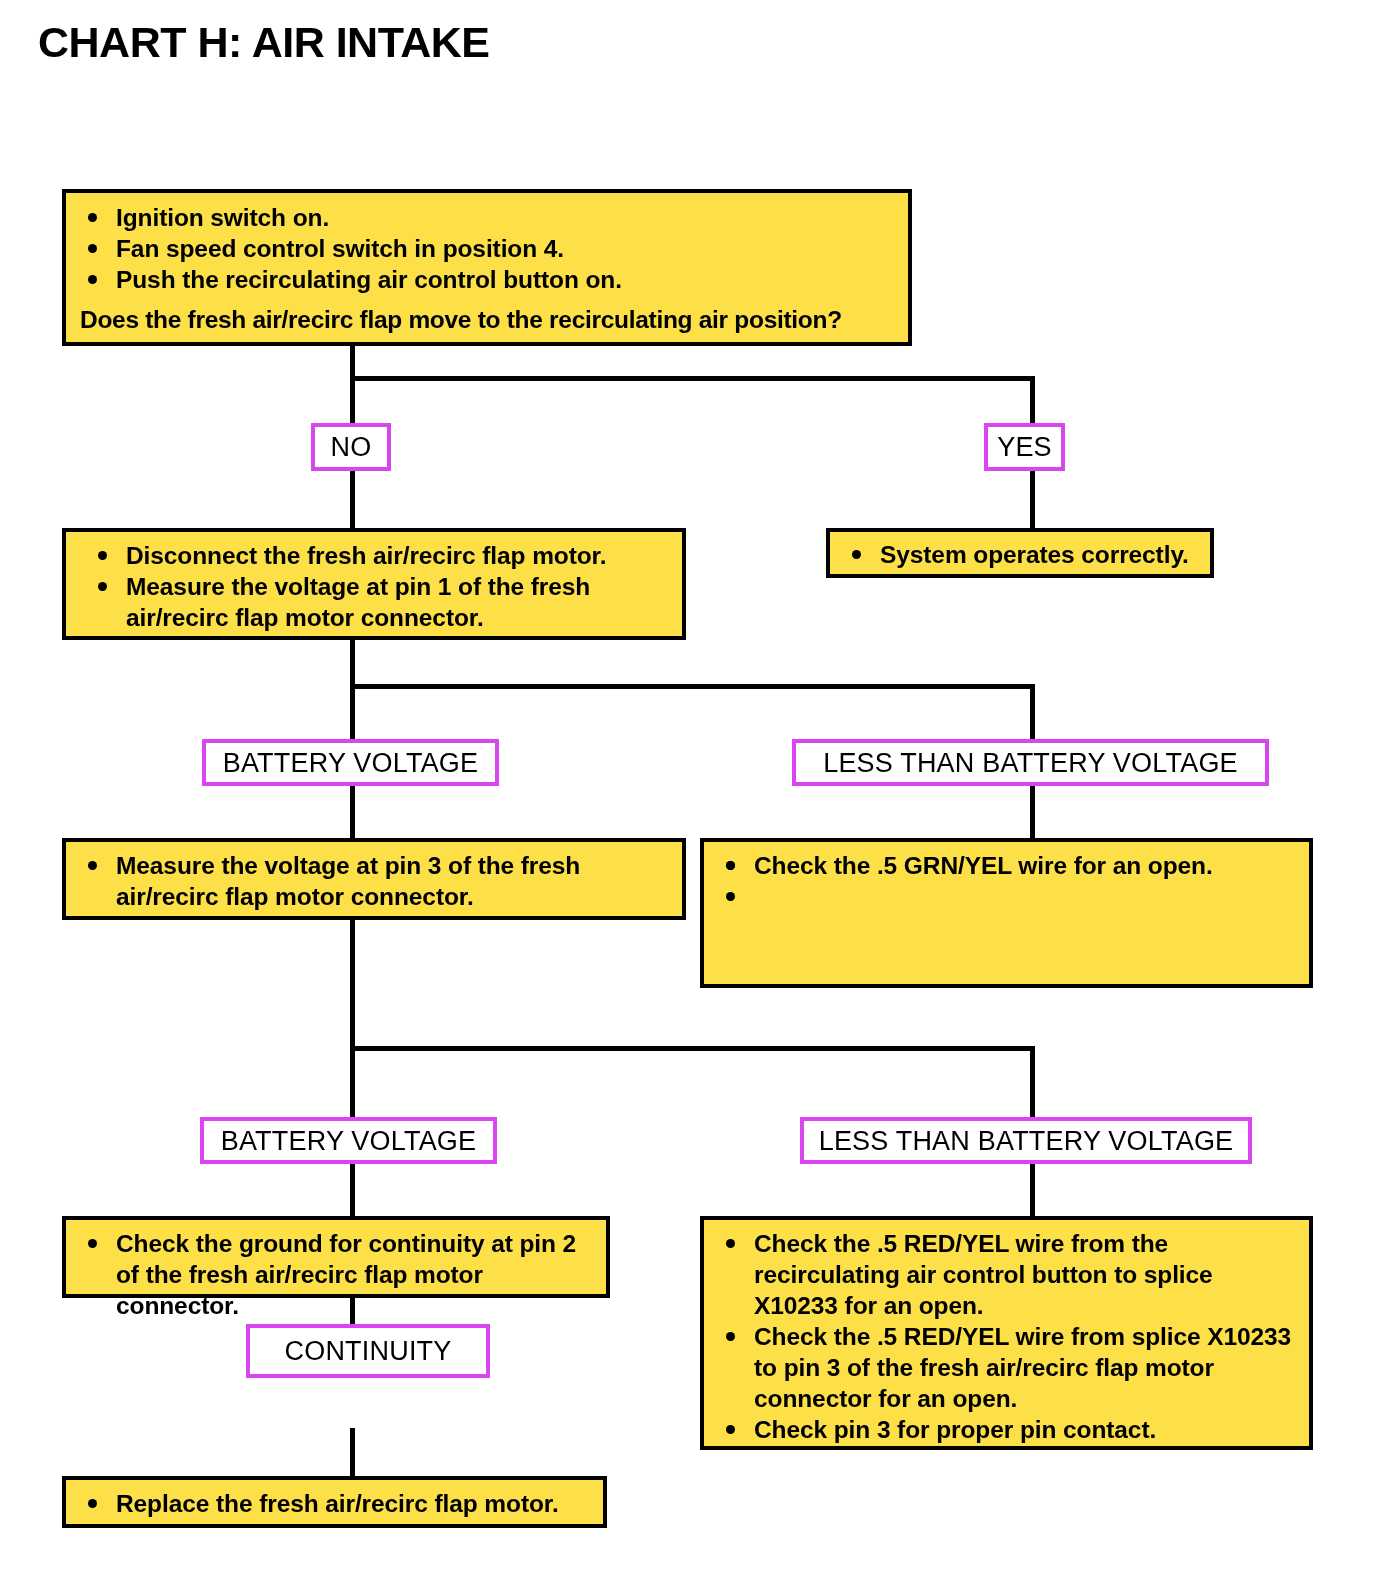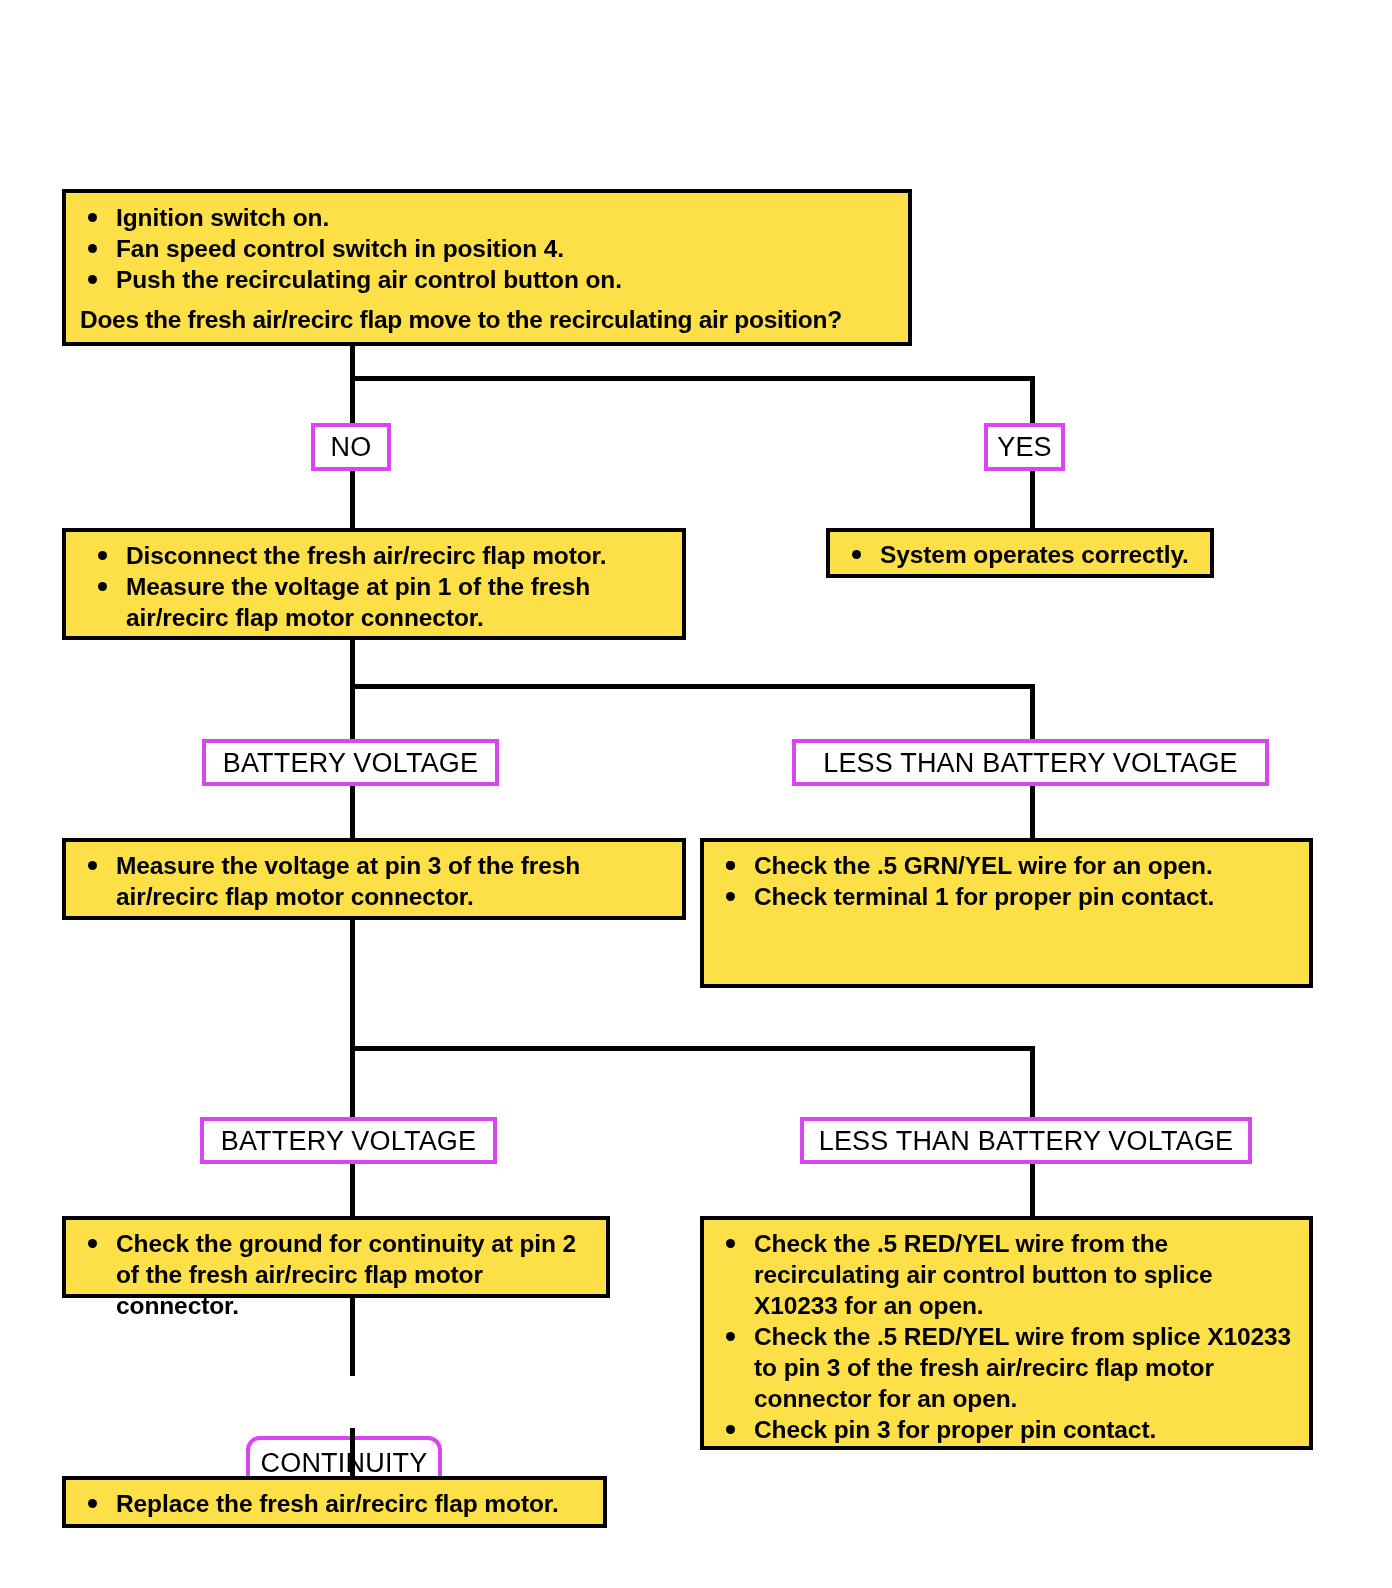--- a/index.html
+++ b/index.html
@@ -99,20 +99,21 @@
     position: absolute;
     height: 5px;
     background: #000000;
   }
 </style>
 </head>
 <body>
 
 <div id="canvas">
 
+  <div class="chart-title">CHART H: AIR INTAKE</div>
 
   <div class="box" style="left:62px; top:189px; width:850px; height:157px;">
     <div class="box-inner">
       <ul class="blist">
         <li><span class="bullet"></span><span>Ignition switch on.</span></li>
         <li><span class="bullet"></span><span>Fan speed control switch in position 4.</span></li>
         <li><span class="bullet"></span><span>Push the recirculating air control button on.</span></li>
       </ul>
       <div class="plain-line" style="margin-top:9px;">Does the fresh air/recirc flap move to the recirculating air position?</div>
     </div>
@@ -171,21 +172,21 @@
         <li><span class="bullet"></span><span>Measure the voltage at pin 3 of the fresh air/recirc flap motor connector.</span></li>
       </ul>
     </div>
   </div>
 
   <div class="box" style="left:700px; top:838px; width:613px; height:150px;">
     <div class="box-inner" style="padding:8px 10px 8px 12px;">
       <ul class="blist">
         <li><span class="bullet"></span></li>
         <li><span class="bullet"></span><span>Check the .5 GRN/YEL wire for an open.</span></li>
-        <li><span class="bullet"></span><span>Check terminal 1 for proper pin contact.</span></li>
+        <li><span class="bullet"></span></li>
       </ul>
     </div>
   </div>
 
   <div class="vline" style="left:350px; top:920px; height:130px;"></div>
   <div class="hline" style="left:350px; top:1046px; width:685px;"></div>
   <div class="vline" style="left:350px; top:1046px; height:81px;"></div>
   <div class="vline" style="left:1030px; top:1046px; height:81px;"></div>
 
   <div class="label-box" style="left:200px; top:1117px; width:297px; height:47px;">
@@ -211,21 +212,21 @@
       <ul class="blist">
         <li><span class="bullet"></span><span>Check the .5 RED/YEL wire from the recirculating air control button to splice X10233 for an open.</span></li>
         <li><span class="bullet"></span><span>Check the .5 RED/YEL wire from splice X10233 to pin 3 of the fresh air/recirc flap motor connector for an open.</span></li>
         <li><span class="bullet"></span><span>Check pin 3 for proper pin contact.</span></li>
       </ul>
     </div>
   </div>
 
   <div class="vline" style="left:350px; top:1298px; height:78px;"></div>
 
-  <div class="label-box" style="left:246px; top:1436px; width:196px; height:54px;border-radius:14px;">
+  <div class="label-box" style="left:246px; top:1324px; width:244px; height:54px;">
     <span>CONTINUITY</span>
   </div>
 
   <div class="vline" style="left:350px; top:1428px; height:50px;"></div>
 
   <div class="box" style="left:62px; top:1476px; width:545px; height:52px;">
     <div class="box-inner" style="padding:8px 10px 8px 12px;">
       <ul class="blist">
         <li><span class="bullet"></span><span>Replace the fresh air/recirc flap motor.</span></li>
       </ul>

